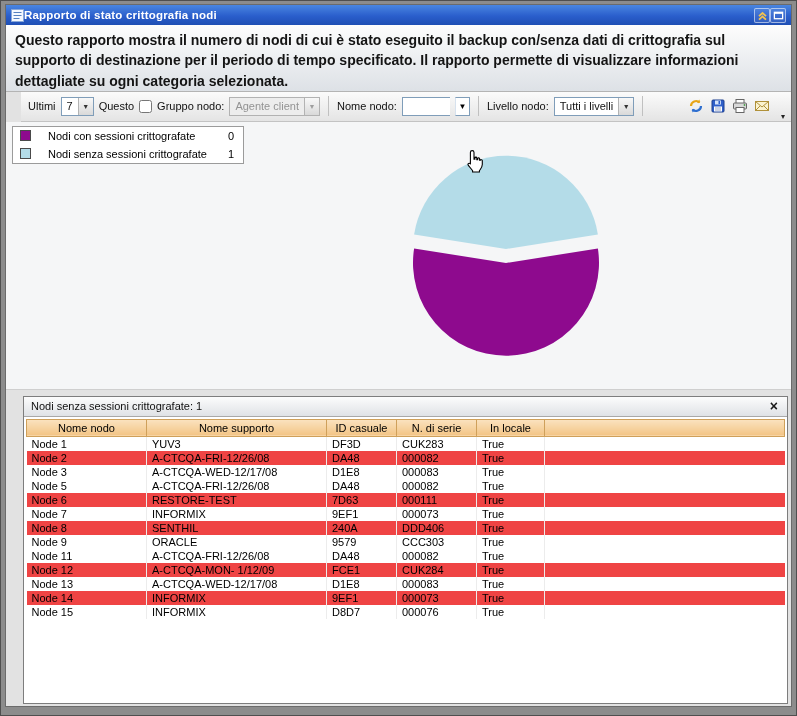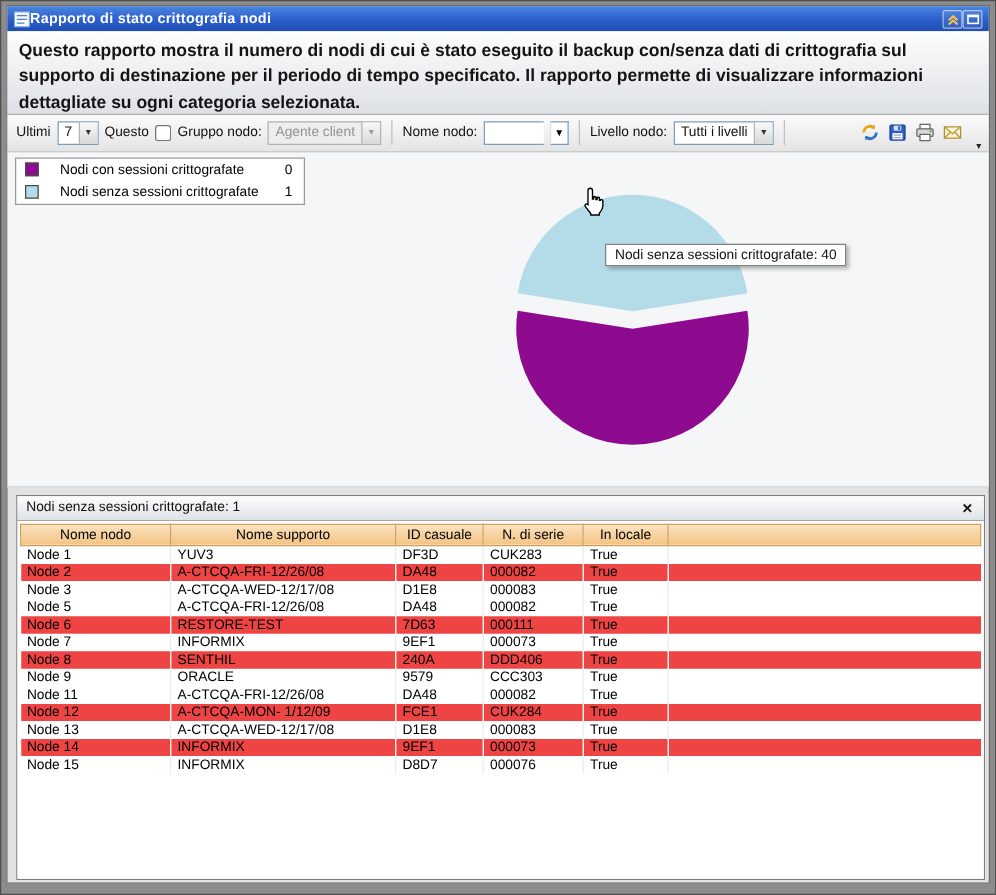--- a/index.html
+++ b/index.html
@@ -12,21 +12,21 @@
   
   .titlebar { flex:0 0 20px; background:linear-gradient(#4a86e0,#2a5ecc 55%,#1f4fb4); display:flex; align-items:center; padding:0 5px; gap:0; }
   .title-icon { display:flex; }
   .title-text { flex:1; color:#fff; font-weight:bold; font-size:11.5px; letter-spacing:.2px; }
   .tb-btn { width:16px; height:15px; display:flex; align-items:center; justify-content:center; border:1px solid rgba(255,255,255,.55); border-radius:2px; background:rgba(255,255,255,.08); }
 
   
   .desc { flex:0 0 44px; background:linear-gradient(#fdfdfd,#dde1e6); border-bottom:1px solid #b4b4b4; font-size:14px; color:#141414; padding:5px 9px 0 9px; line-height:1.45;font-weight:bold; }
 
   
-  .toolbar { position:relative; flex:0 0 30px; background:linear-gradient(#fbfbfb,#e4e4e4); border-bottom:1px solid #c3c3c3; display:flex; align-items:center; padding:0 7px; gap:5px; font-size:11px; color:#111; }
+  .toolbar { position:relative; flex:0 0 30px; background:linear-gradient(#fbfbfb,#e4e4e4); border-bottom:1px solid #c3c3c3; display:flex; align-items:center; padding:0 7px; gap:5px; font-size:11px; color:#111;margin-left:15px; }
   .lbl { white-space:nowrap; }
   .combo { display:inline-flex; align-items:center; height:19px; border:1px solid #7f9db9; background:#fff; }
   .combo-val { padding:0 5px; white-space:nowrap; }
   .combo-btn { width:15px; align-self:stretch; background:linear-gradient(#f8f8f8,#d9d9d9); border-left:1px solid #b3b3b3; font-size:7px; color:#333; display:flex; align-items:center; justify-content:center; }
   .combo.disabled { background:#ededed; border-color:#b2b2b2; color:#939393; }
   .combo.disabled .combo-btn { color:#9e9e9e; }
   .txt { width:48px; height:19px; border:1px solid #7f9db9; border-right:none; font-size:11px; padding:0 3px; font-family:"Liberation Sans",sans-serif; }
   .drop-arrow { width:15px; height:19px; background:#fff; border:1px solid #7f9db9; border-left:1px solid #d7e2ee; font-size:8px; color:#000; display:inline-flex; align-items:center; justify-content:center; }
   .sep { width:1px; height:20px; background:#c0c0c0; margin:0 3px; }
   .cb { width:13px; height:13px; }
@@ -40,21 +40,21 @@
   .pie-svg { position:absolute; left:0; top:0; }
   .legend { position:absolute; left:6px; top:4px; width:232px; background:#fff; border:1px solid #9b9b9b; font-size:11px; }
   .legend-row { display:flex; align-items:center; gap:17px; padding:3px 7px; }
   .swatch { width:11px; height:11px; border:1px solid #4a4a4a; flex:0 0 11px; }
   .legend-label { flex:1; }
   .legend-value { padding-right:2px; }
   .cursor { position:absolute; left:459px; top:27px; }
   .tooltip { position:absolute; left:478px; top:73px; background:#fefefe; border:1px solid #808080; padding:2px 7px; font-size:11px; color:#111; box-shadow:2px 2px 3px rgba(0,0,0,.28); white-space:nowrap; }
 
   
-  .details { flex:1; margin:6px 3px 2px 7px; border:1px solid #7d7d7d; background:#fff; display:flex; flex-direction:column; min-height:0; }
+  .details { flex:1; margin:6px 3px 2px 17px; border:1px solid #7d7d7d; background:#fff; display:flex; flex-direction:column; min-height:0; }
   .details-header { flex:0 0 20px; background:linear-gradient(#fcfcfc,#dfe2e6); border-bottom:1px solid #a8a8a8; display:flex; align-items:center; padding:0 7px; font-size:11px; color:#111; }
   .details-title { flex:1; }
   .close { font-size:14px; font-weight:bold; color:#1a1a1a; line-height:14px; padding:0 2px; }
   .table-wrap { flex:1; padding:2px 2px 0 2px; overflow:hidden; background:#fff; }
   table { width:100%; border-collapse:collapse; table-layout:fixed; font-size:11px; }
   thead th { background:linear-gradient(#fbe3c0,#f3c485); border:1px solid #cfa05a; height:17px; font-weight:normal; text-align:center; padding:0 2px; color:#000; white-space:nowrap; overflow:hidden; }
   tbody td { height:14px; line-height:14px; padding:0 5px; border-right:1px solid #ececec; white-space:nowrap; overflow:hidden; color:#000; }
   tbody td:last-child { border-right:none; }
   tr.alt { background:#ef4444; }
 </style>
@@ -168,21 +168,20 @@
           <span class="swatch" style="background: rgb(180, 220, 232);"></span>
           <span class="legend-label">Nodi senza sessioni crittografate</span>
           <span class="legend-value">1</span>
         </div>
       </div>
       <div class="cursor">
         <svg width="20" height="24" viewBox="0 0 20 24">
           <path d="M7.2 1.6 C8.3 1.6 9 2.4 9 3.5 L9 10.2 L9.9 10.2 L9.9 8.9 C9.9 7.9 11.8 7.9 11.8 8.9 L11.8 10.6 L12.7 10.6 L12.7 9.5 C12.7 8.5 14.6 8.6 14.6 9.6 L14.6 11.2 L15.4 11.2 C15.5 10.4 17.3 10.5 17.3 11.5 L17.3 15.6 C17.3 18.3 15.6 20 14.4 21.8 L14.4 23 L7.6 23 L7.6 21.8 C6.3 20 4.1 17.4 3.2 16.1 C2.5 15.1 3.5 13.8 4.8 14.4 L5.4 14.8 L5.4 3.5 C5.4 2.4 6.1 1.6 7.2 1.6 Z" fill="#ffffff" stroke="#000000" stroke-width="1.1"></path>
         </svg>
       </div>
-      <div class="tooltip">Nodi senza sessioni crittografate: 40</div>
     </div>
 
     <div class="details">
       <div class="details-header">
         <span class="details-title">Nodi senza sessioni crittografate: 1</span>
         <span class="close">×</span>
       </div>
       <div class="table-wrap">
         <table>
           <colgroup>

